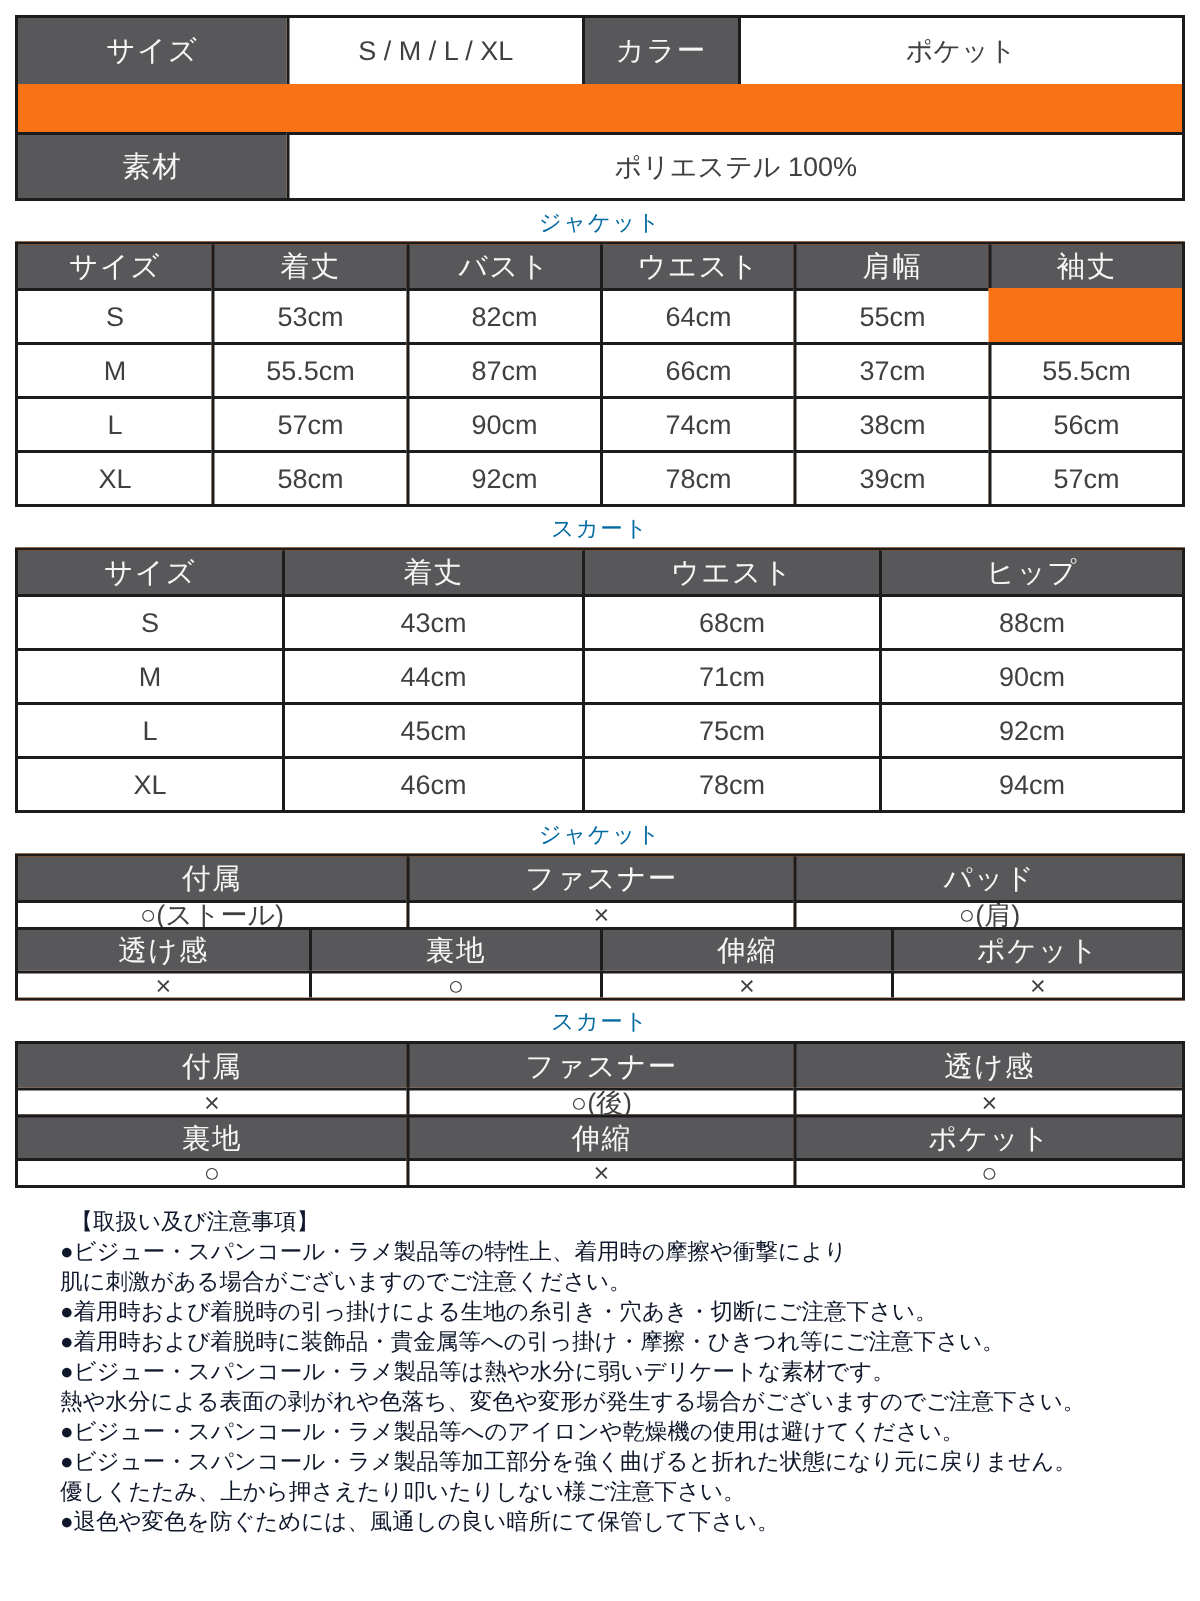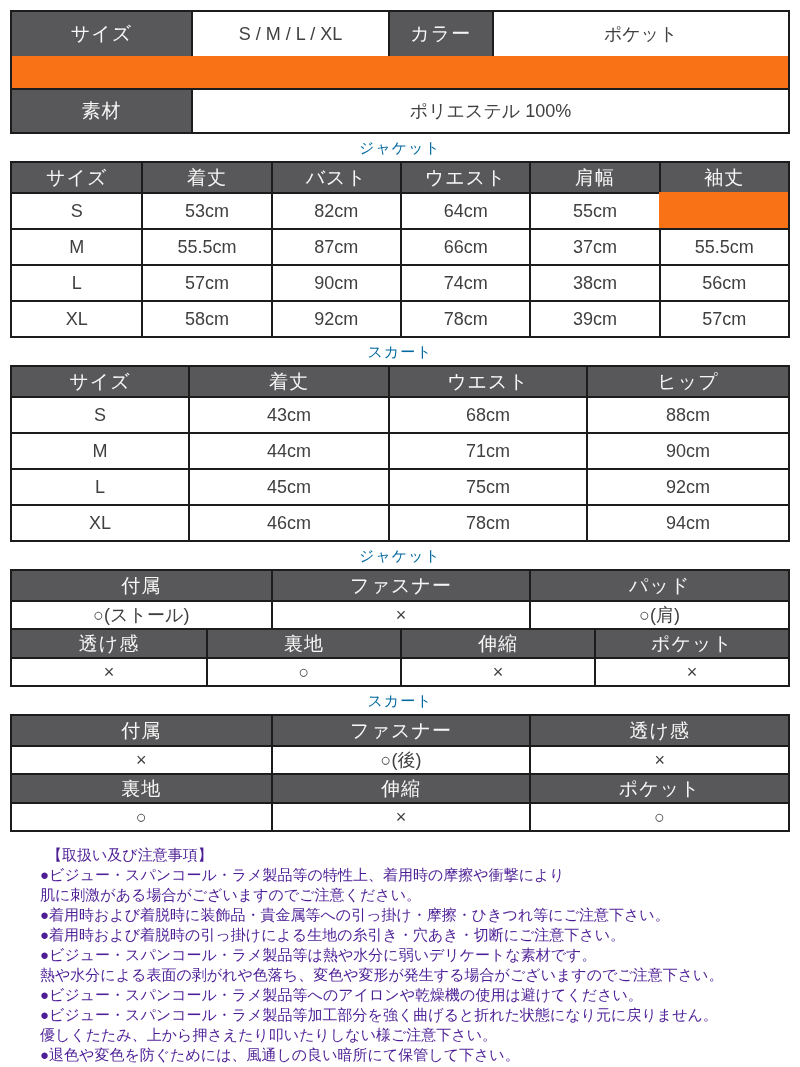--- a/index.html
+++ b/index.html
@@ -46,37 +46,37 @@
   .cols-6     { grid-template-columns: repeat(6, 1fr); }
   .cols-skirt { grid-template-columns: 177fr 201fr 199fr 203fr; }
   .cols-3     { grid-template-columns: repeat(3, 1fr); }
   .cols-4     { grid-template-columns: repeat(4, 1fr); }
 
   
   .spec-row  .cell { height: 44px; }
   .size-head .cell { height: 29px; }
   .size-data .cell { height: 36px; }
   .attr-head .cell { height: 29px; }
-  .attr-val  .cell { height: 28px; }
+  .attr-val  .cell { height: 18px; }
 
   .section-label {
     font-size: 15px;
     color: #0369a1;
     margin: 5px 0 3px 0;
     letter-spacing: 1px;
     text-align: center;
   }
 
   .notes {
     margin-top: 13px;
     padding-left: 30px;
     padding-right: 6px;
     font-size: 15px;
     line-height: 20px;
-    color: #4c1d95;
+    color: #0f172a;
   }
   .notes-title { padding-left: 7px; }
 </style>
 </head>
 <body>
 
 <div class="page">
 
   <div class="tbl">
     <div class="grid-row spec-row cols-spec1">
@@ -215,22 +215,22 @@
       <div class="cell td">○</div>
       <div class="cell td">×</div>
       <div class="cell td">○</div>
     </div>
   </div>
 
   <div class="notes">
     <div class="notes-title">【取扱い及び注意事項】</div>
     <div class="notes-line">●ビジュー・スパンコール・ラメ製品等の特性上、着用時の摩擦や衝撃により</div>
     <div class="notes-line">肌に刺激がある場合がございますのでご注意ください。</div>
+    <div class="notes-line">●着用時および着脱時の引っ掛けによる生地の糸引き・穴あき・切断にご注意下さい。</div>
     <div class="notes-line">●着用時および着脱時に装飾品・貴金属等への引っ掛け・摩擦・ひきつれ等にご注意下さい。</div>
-    <div class="notes-line">●着用時および着脱時の引っ掛けによる生地の糸引き・穴あき・切断にご注意下さい。</div>
     <div class="notes-line">●ビジュー・スパンコール・ラメ製品等は熱や水分に弱いデリケートな素材です。</div>
     <div class="notes-line">熱や水分による表面の剥がれや色落ち、変色や変形が発生する場合がございますのでご注意下さい。</div>
     <div class="notes-line">●ビジュー・スパンコール・ラメ製品等へのアイロンや乾燥機の使用は避けてください。</div>
     <div class="notes-line">●ビジュー・スパンコール・ラメ製品等加工部分を強く曲げると折れた状態になり元に戻りません。</div>
     <div class="notes-line">優しくたたみ、上から押さえたり叩いたりしない様ご注意下さい。</div>
     <div class="notes-line">●退色や変色を防ぐためには、風通しの良い暗所にて保管して下さい。</div>
   </div>
 
 </div>
 

